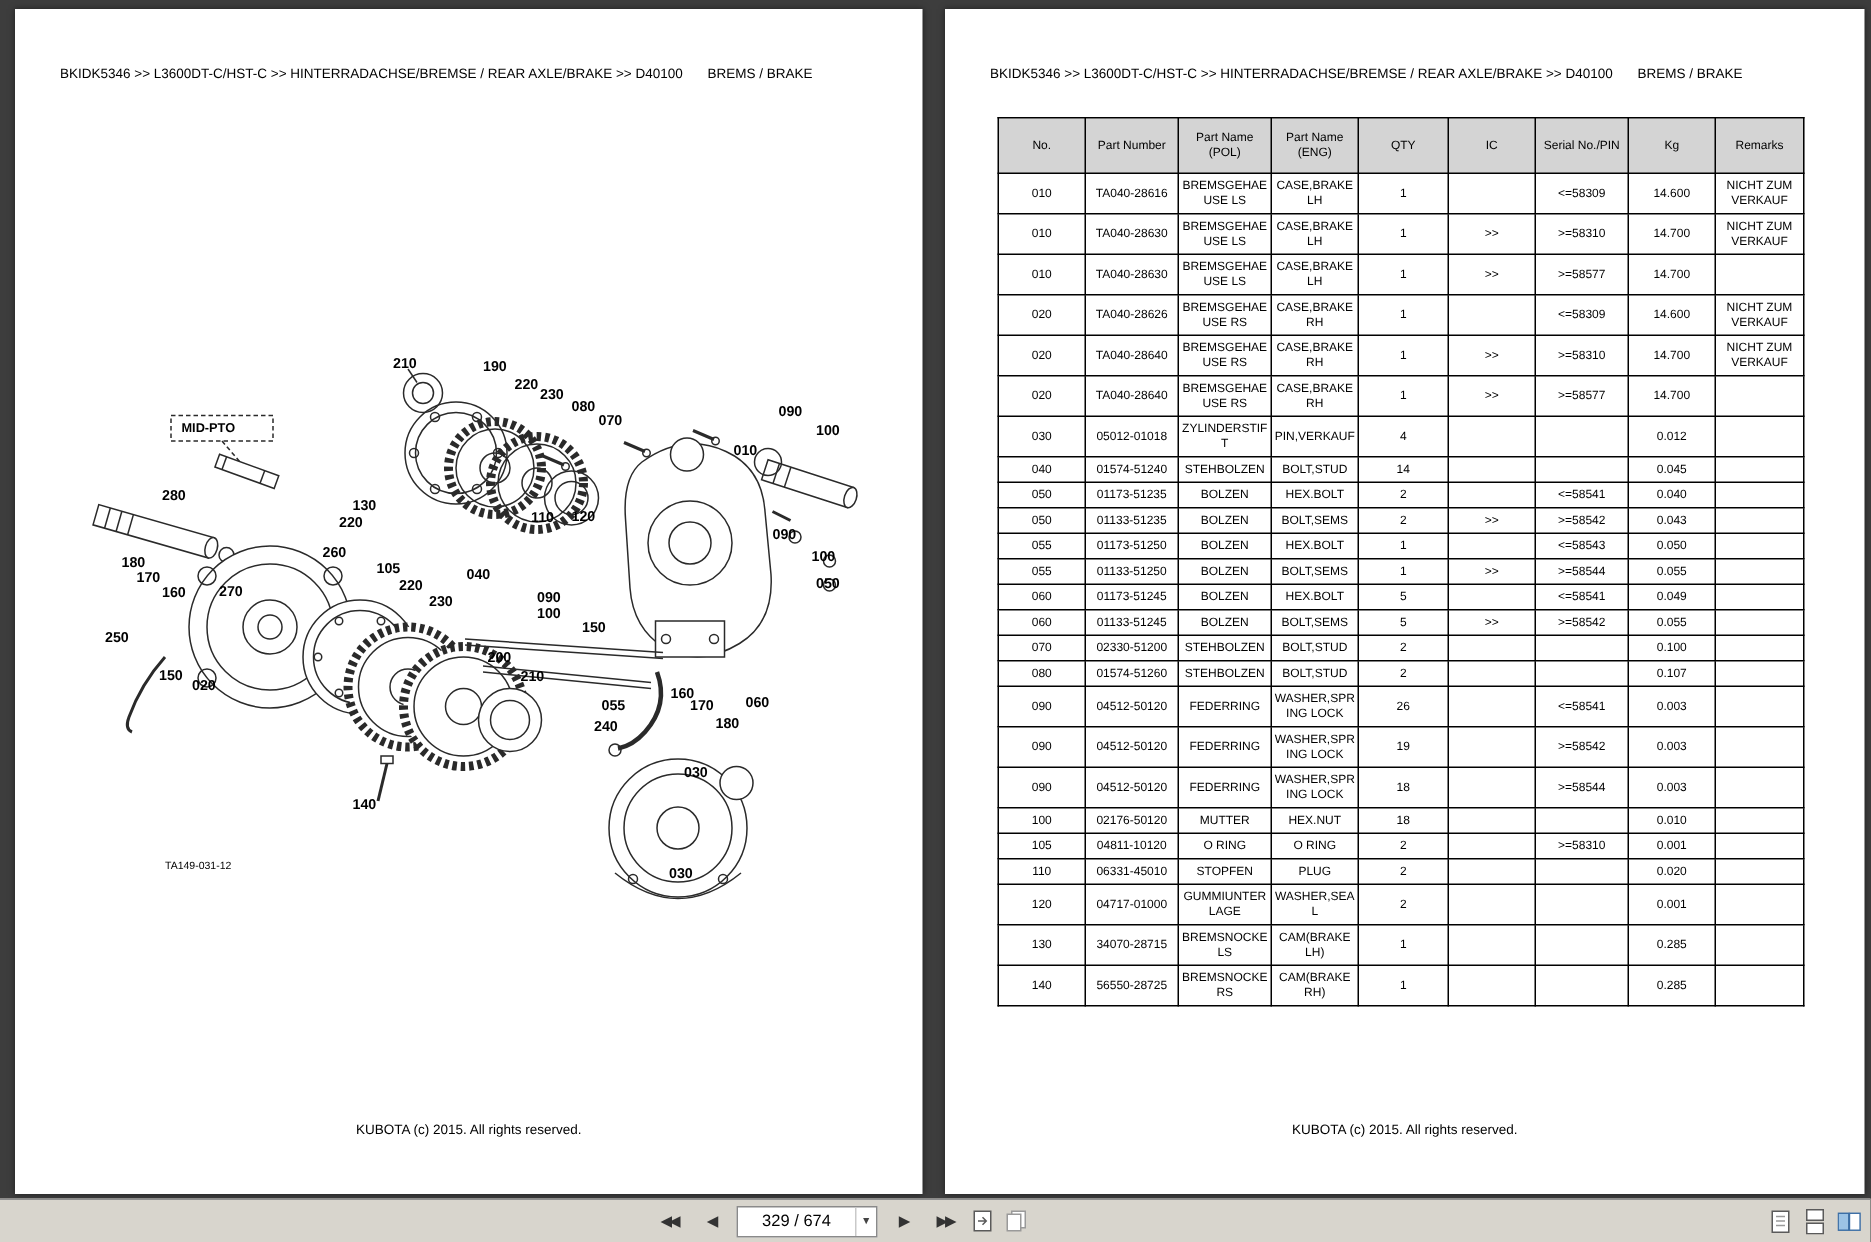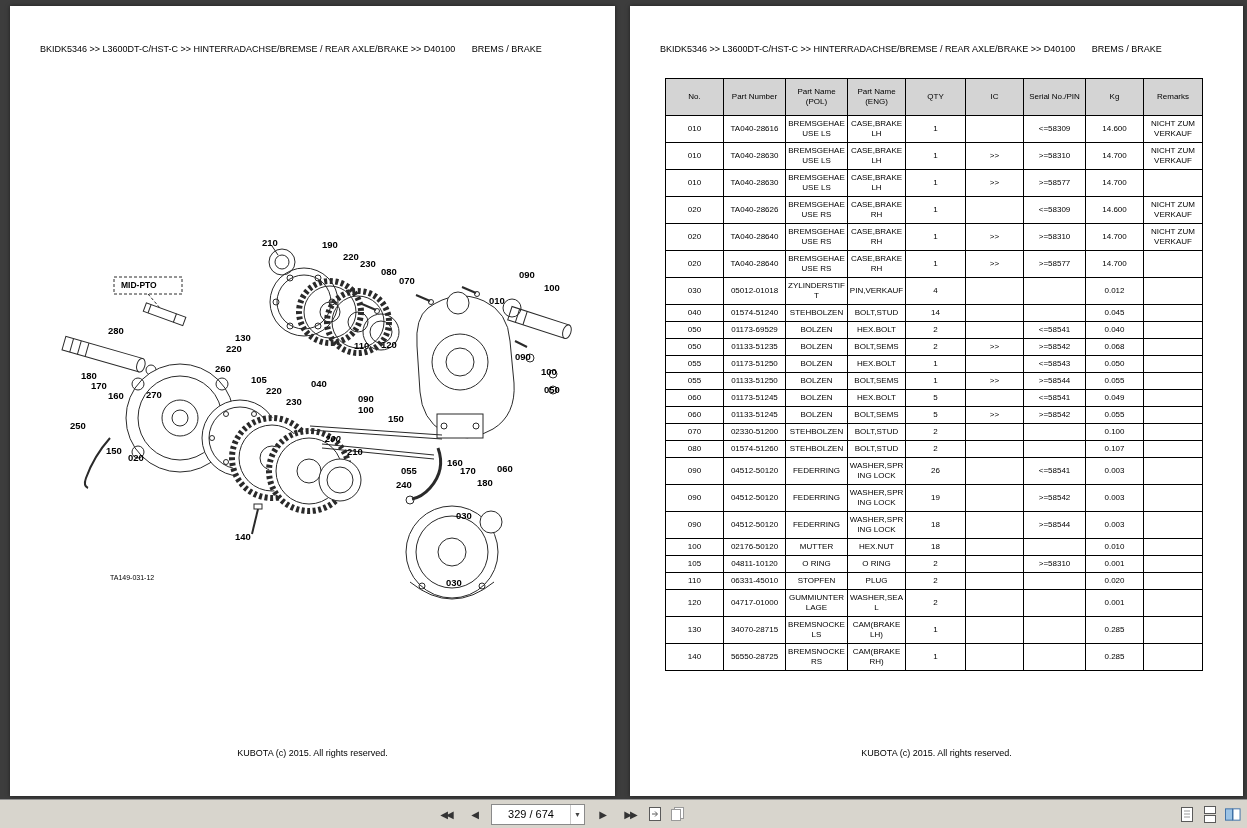--- a/index.html
+++ b/index.html
@@ -241,21 +241,21 @@
         <div class="part-label" style="left: 348px; top: 387px;">090</div>
         <div class="part-label" style="left: 348px; top: 398px;">100</div>
         <div class="part-label" style="left: 71px; top: 364px;">180</div>
         <div class="part-label" style="left: 81px; top: 374px;">170</div>
         <div class="part-label" style="left: 98px; top: 384px;">160</div>
         <div class="part-label" style="left: 256px; top: 379px;">220</div>
         <div class="part-label" style="left: 276px; top: 390px;">230</div>
         <div class="part-label" style="left: 60px; top: 414px;">250</div>
         <div class="part-label" style="left: 96px; top: 439px;">150</div>
         <div class="part-label" style="left: 118px; top: 446px;">020</div>
-        <div class="part-label" style="left: 315px; top: 427px; font-style: italic;">200</div>
+        <div class="part-label" style="left: 315px; top: 427px;">200</div>
         <div class="part-label" style="left: 337px; top: 440px;">210</div>
         <div class="part-label" style="left: 378px; top: 407px;">150</div>
         <div class="part-label" style="left: 505px; top: 345px;">090</div>
         <div class="part-label" style="left: 531px; top: 360px;">100</div>
         <div class="part-label" style="left: 534px; top: 378px;">050</div>
         <div class="part-label" style="left: 391px; top: 459px;">055</div>
         <div class="part-label" style="left: 437px; top: 451px;">160</div>
         <div class="part-label" style="left: 450px; top: 459px;">170</div>
         <div class="part-label" style="left: 386px; top: 473px;">240</div>
         <div class="part-label" style="left: 467px; top: 471px;">180</div>
@@ -384,38 +384,38 @@
           <td>STEHBOLZEN</td>
           <td>BOLT,STUD</td>
           <td>14</td>
           <td></td>
           <td></td>
           <td>0.045</td>
           <td></td>
         </tr>
         <tr>
           <td>050</td>
-          <td>01173-69529</td>
+          <td>01173-51235</td>
           <td>BOLZEN</td>
           <td>HEX.BOLT</td>
           <td>2</td>
           <td></td>
           <td>&lt;=58541</td>
           <td>0.040</td>
           <td></td>
         </tr>
         <tr>
           <td>050</td>
           <td>01133-51235</td>
           <td>BOLZEN</td>
           <td>BOLT,SEMS</td>
           <td>2</td>
           <td>&gt;&gt;</td>
           <td>&gt;=58542</td>
-          <td>0.068</td>
+          <td>0.043</td>
           <td></td>
         </tr>
         <tr>
           <td>055</td>
           <td>01173-51250</td>
           <td>BOLZEN</td>
           <td>HEX.BOLT</td>
           <td>1</td>
           <td></td>
           <td>&lt;=58543</td>

